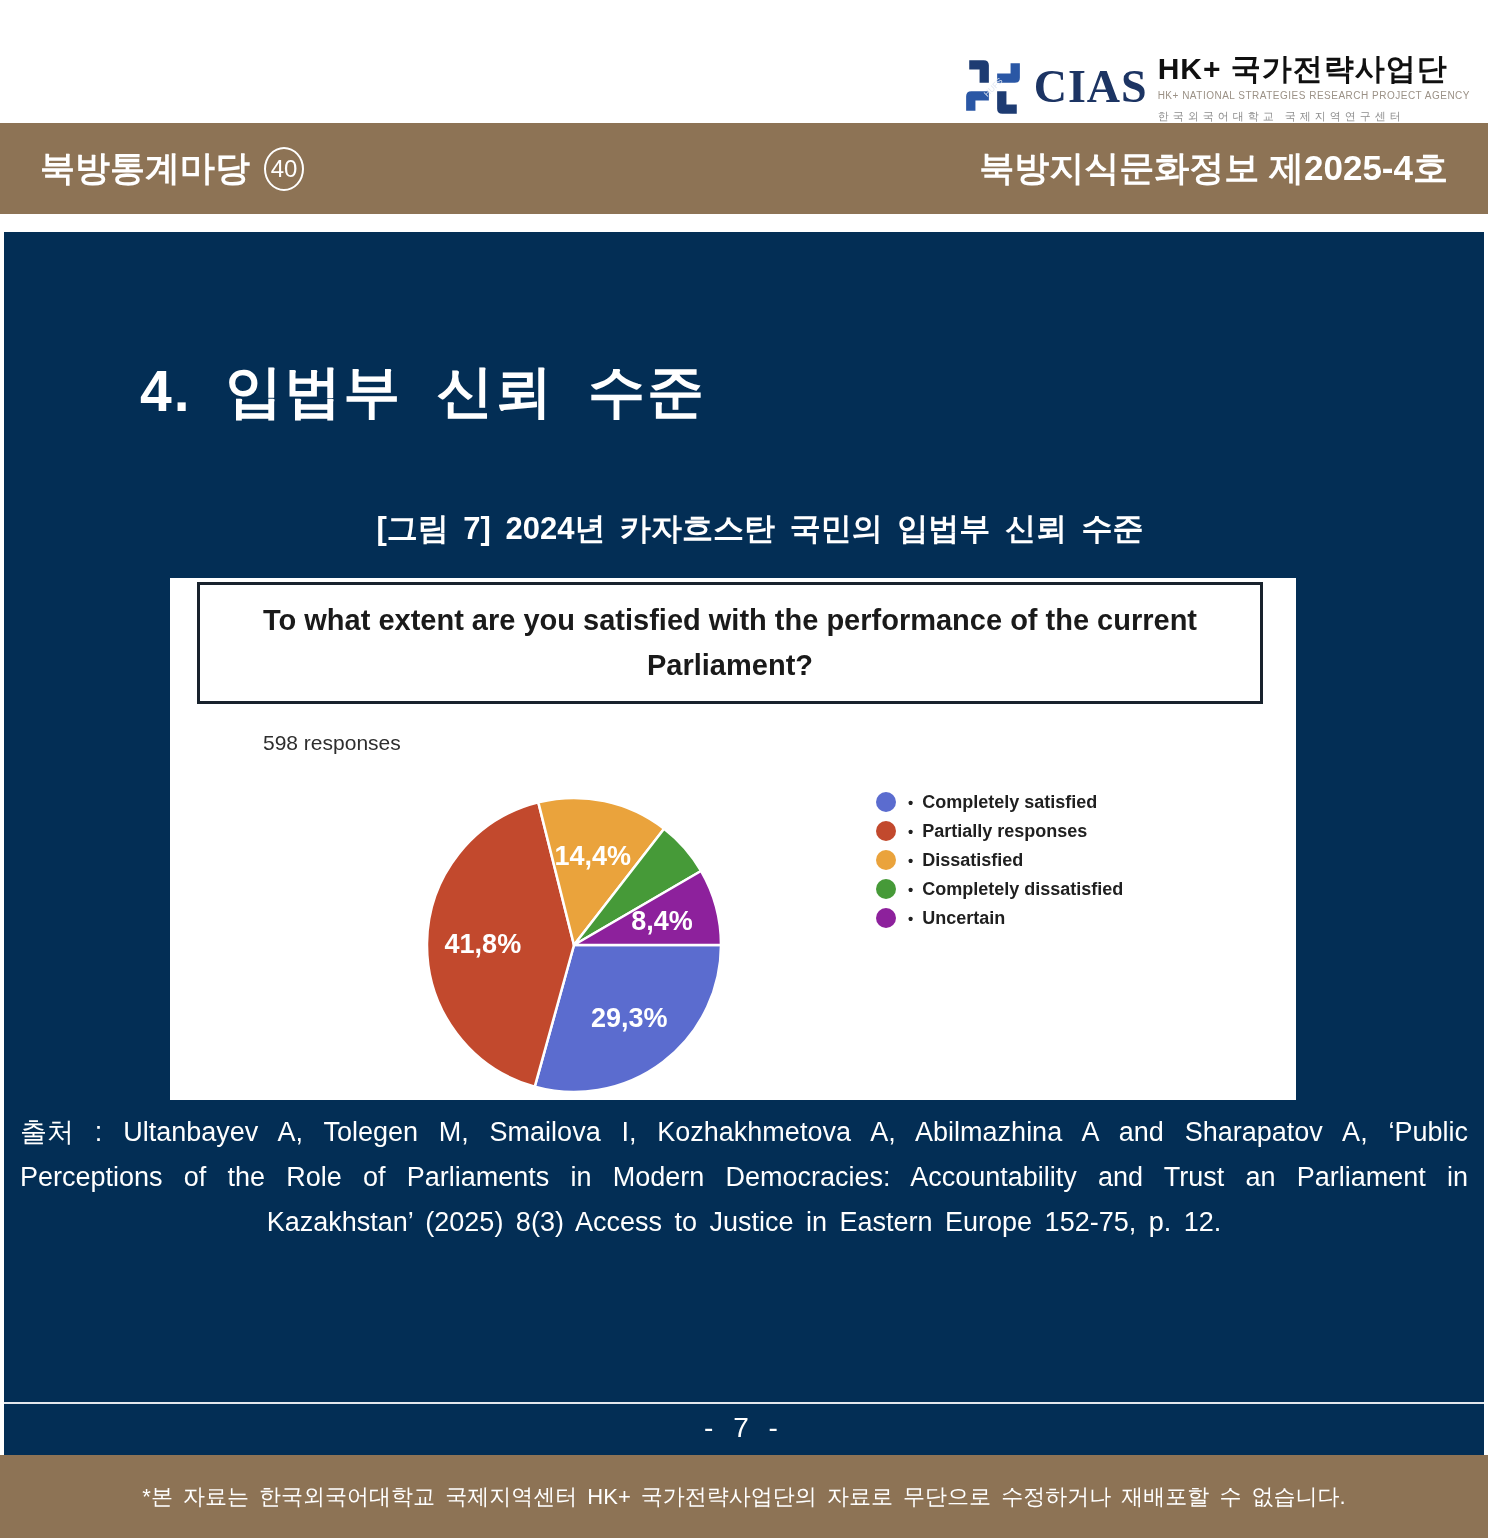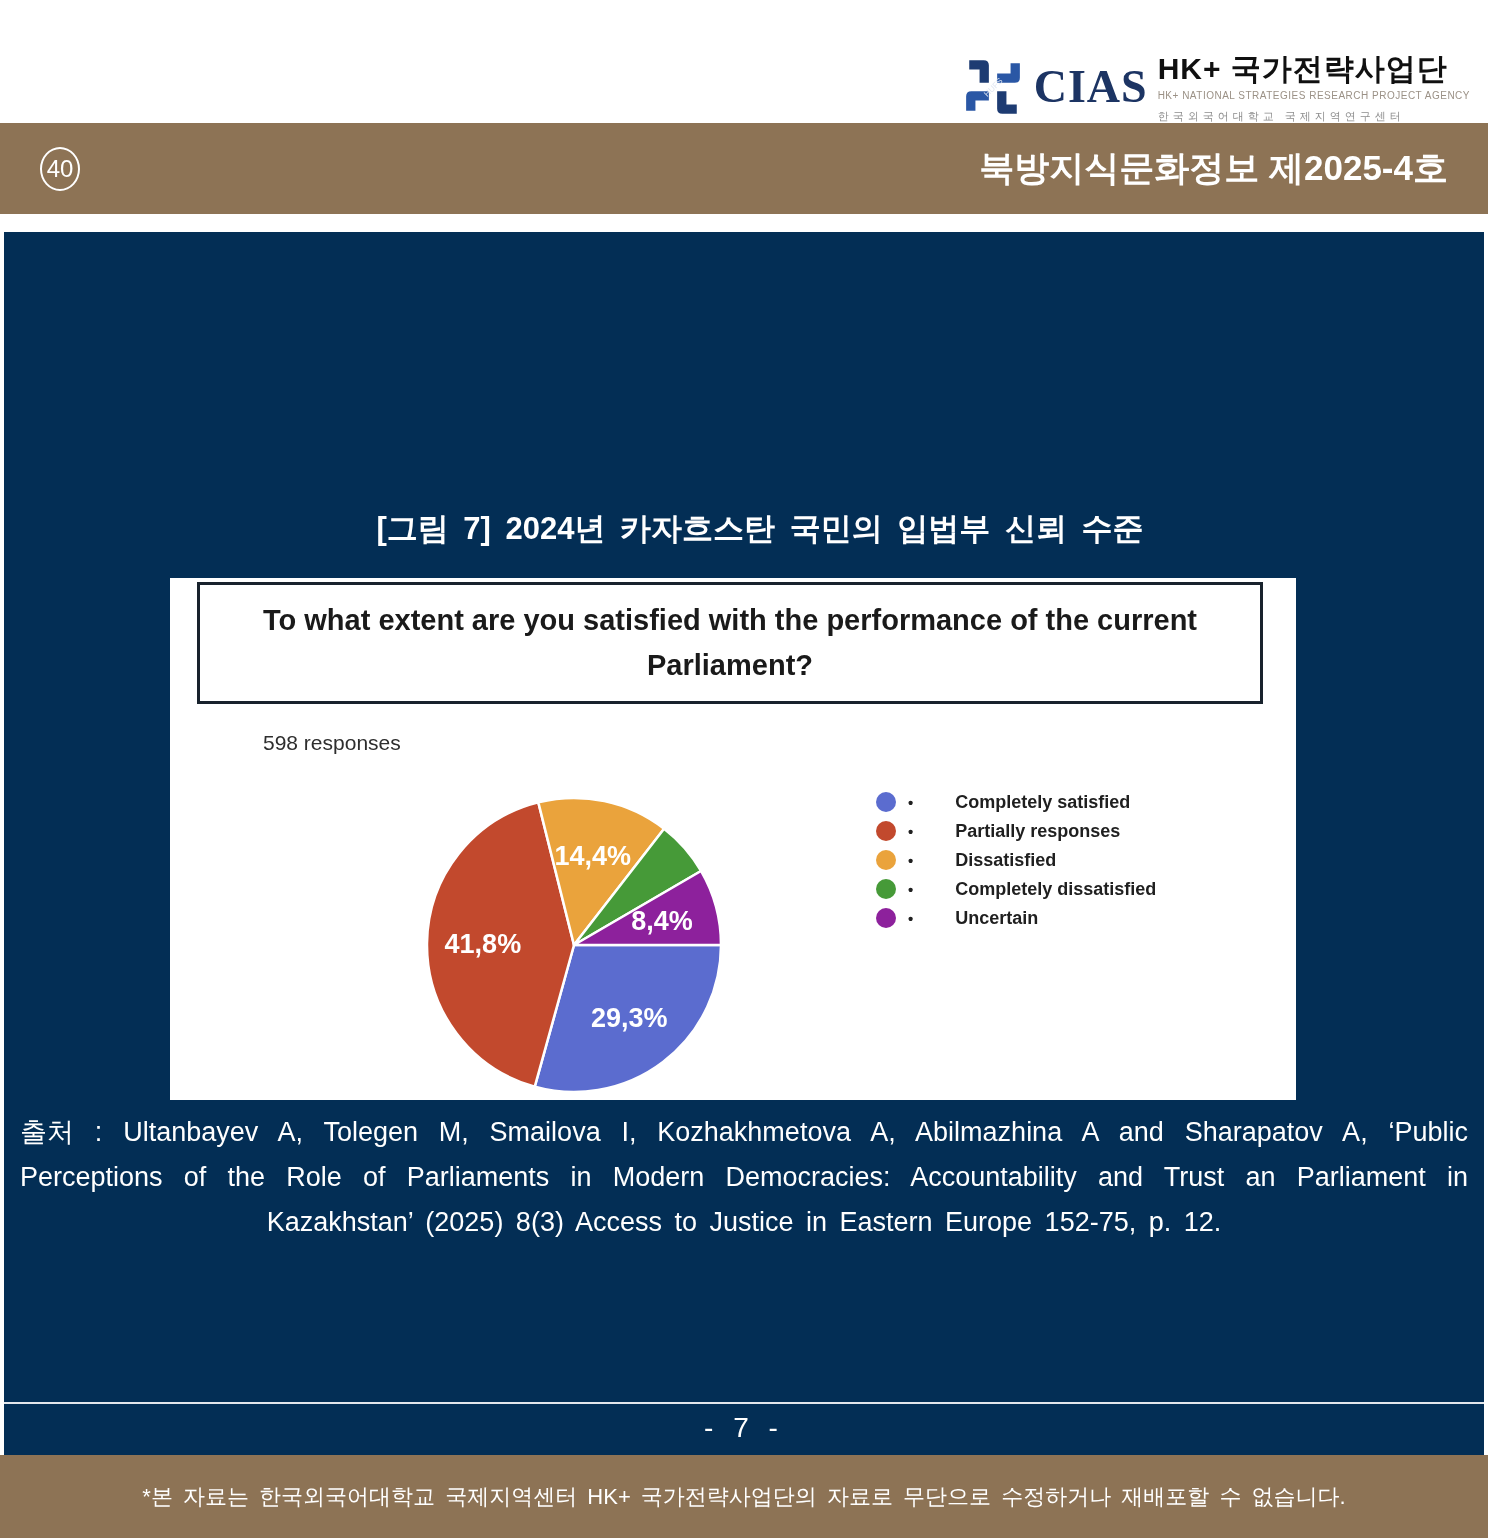--- a/index.html
+++ b/index.html
@@ -84,21 +84,21 @@
     font-size:27px; font-weight:bold; fill:#ffffff;
     font-family:"Liberation Sans", sans-serif;
   }
   .legend{
     position:absolute; left:706px; top:214px;
     display:flex; flex-direction:column; gap:9px;
   }
   .legend-row{display:flex; align-items:center; height:20px;}
   .legend-dot{width:20px;height:20px;border-radius:50%;flex:0 0 auto;}
   .legend-bullet{font-size:15px;color:#202020;margin:0 9px 0 12px;font-weight:bold;}
-  .legend-label{font-size:18px;font-weight:bold;color:#1f1f1f;margin-left:33px;}
+  .legend-label{font-size:18px;font-weight:bold;color:#1f1f1f;}
 
   
   .citation{
     position:absolute; left:16px; top:878px; width:1448px;
     font-size:27px; line-height:45px; color:#ffffff;
     text-align:justify; text-align-last:center; word-spacing:5px;
   }
 
   
   .divider{
@@ -140,27 +140,29 @@
   <div class="logo-brand">CIAS</div>
   <div class="logo-textblock">
     <div class="logo-kr">HK+ 국가전략사업단</div>
     <div class="logo-en">HK+ NATIONAL STRATEGIES RESEARCH PROJECT AGENCY</div>
     <div class="logo-sub">한국외국어대학교 국제지역연구센터</div>
   </div>
 </div>
 
 <div class="topbar">
   <div class="topbar-left">
+    <span>북방통계마당</span>
     <span class="circle-num">40</span>
   </div>
   <div class="topbar-right">북방지식문화정보 제2025-4호</div>
 </div>
 
 <div class="main">
 
+  <h1 class="section-title">4. 입법부 신뢰 수준</h1>
 
   <div class="figure-caption">[그림 7] 2024년 카자흐스탄 국민의 입법부 신뢰 수준</div>
 
   <div class="chart-panel">
     <div class="question-box">
       <div class="question-text">To what extent are you satisfied with the performance of the current Parliament?</div>
     </div>
     <div class="responses">598 responses</div>
 
     <svg class="pie-wrap" id="pie-svg" viewBox="0 0 320 320">

